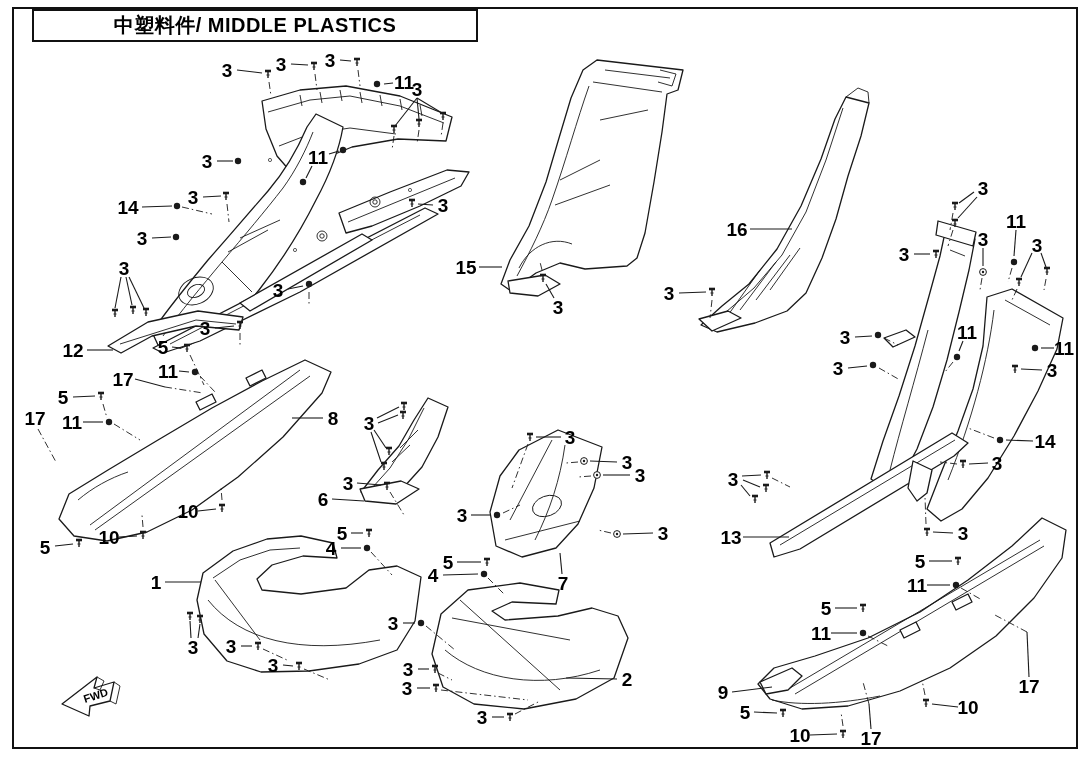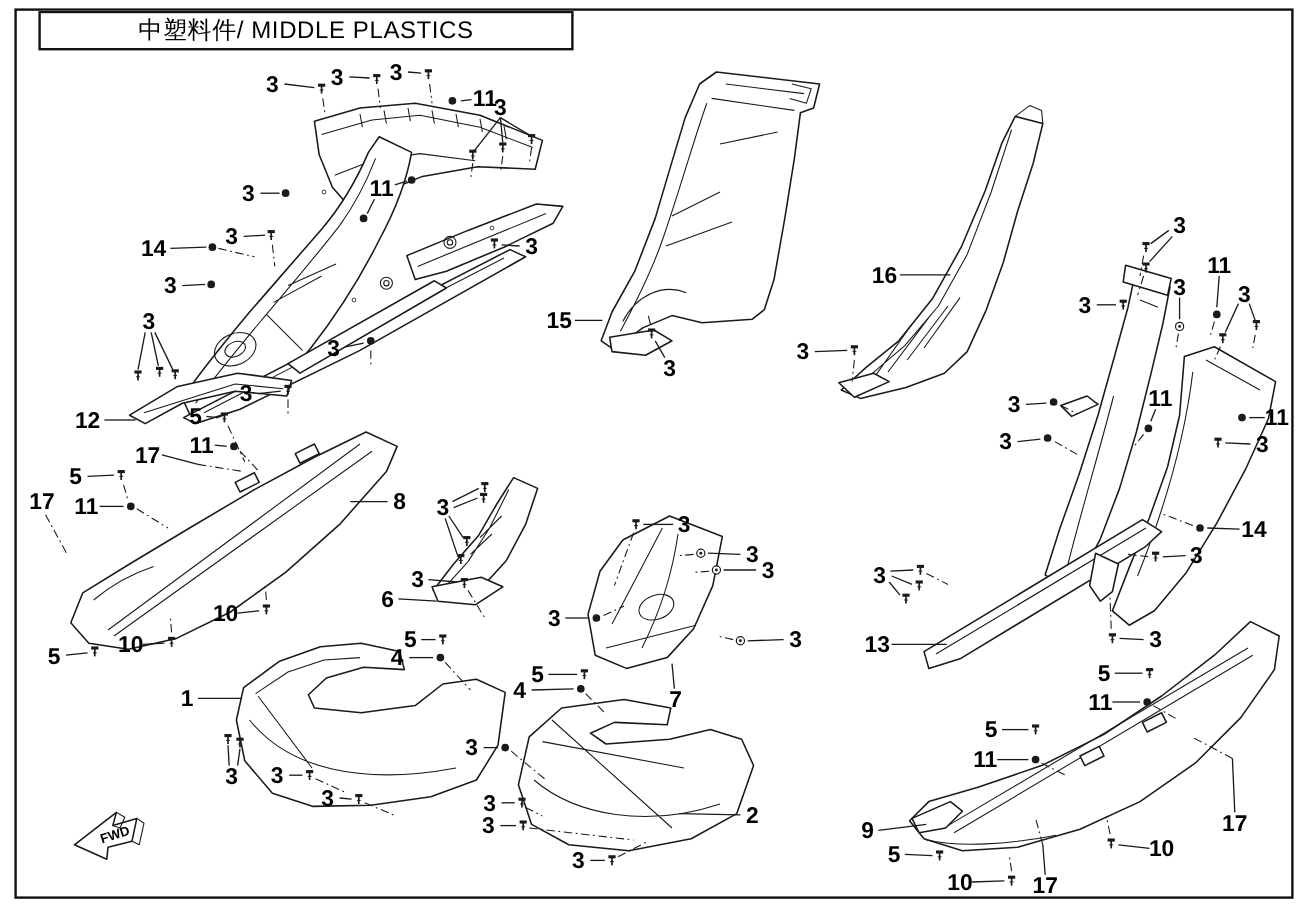--- a/index.html
+++ b/index.html
@@ -3,21 +3,21 @@
 <meta charset="utf-8">
 <style>
   html,body{margin:0;padding:0;background:#fff;}
   .page{position:relative;width:1090px;height:760px;background:#fff;overflow:hidden;
         font-family:"Liberation Sans",sans-serif;}
   .frame{position:absolute;left:12px;top:7px;width:1066px;height:742px;
          border:2px solid #111;box-sizing:border-box;}
   .titlebox{position:absolute;left:32px;top:9px;width:446px;height:33px;
             border:2px solid #111;box-sizing:border-box;background:#fff;
             display:flex;align-items:center;justify-content:center;}
-  .titlebox span{font-size:20px;font-weight:normal;color:#000;letter-spacing:.5px;white-space:nowrap;}
+  .titlebox span{font-size:20px;font-weight:bold;color:#000;letter-spacing:.5px;white-space:nowrap;}
   svg{position:absolute;left:0;top:0;}
   .part{fill:#fff;stroke:#1a1a1a;stroke-width:1.3;stroke-linejoin:round;}
   .detail{fill:none;stroke:#1a1a1a;stroke-width:0.9;stroke-linejoin:round;}
   .thin{fill:none;stroke:#1a1a1a;stroke-width:0.7;}
   .callout{font-family:"Liberation Sans",sans-serif;font-size:19px;font-weight:bold;
            fill:#000;text-anchor:middle;}
   .leader{stroke:#1a1a1a;stroke-width:1.1;fill:none;}
   .leader.dash{stroke-dasharray:7 3 1.5 3;stroke-width:0.9;}
   .fwdtext{font-size:11px;font-weight:bold;fill:#000;}
 </style>

